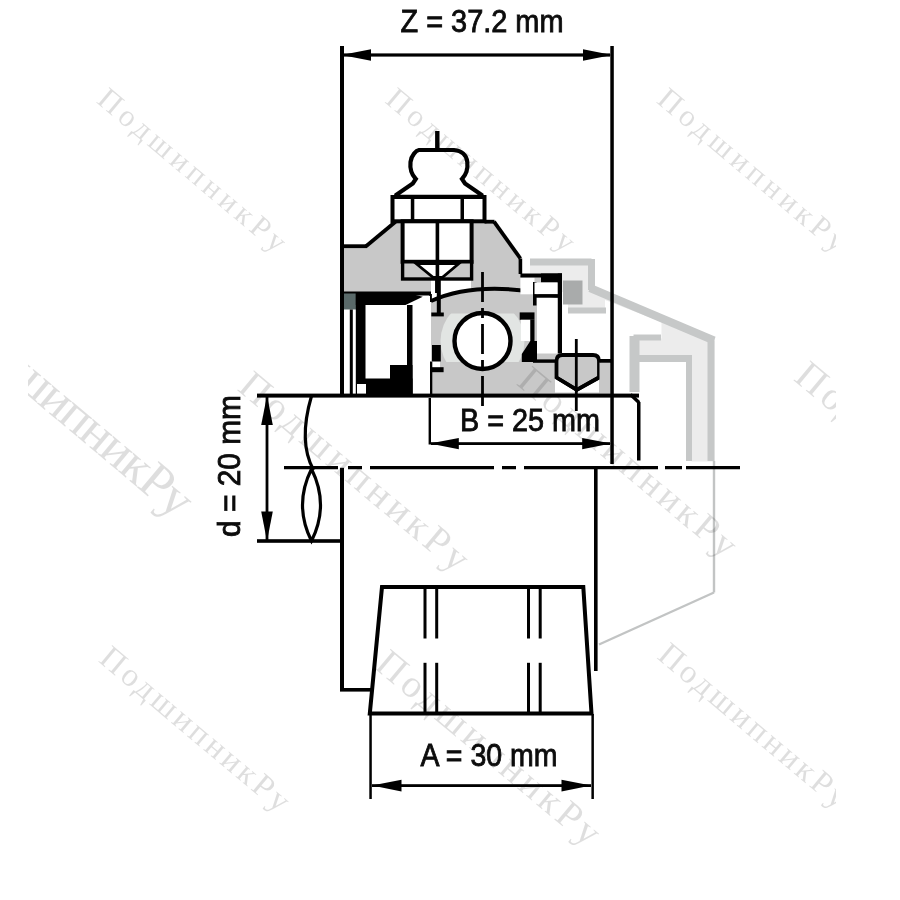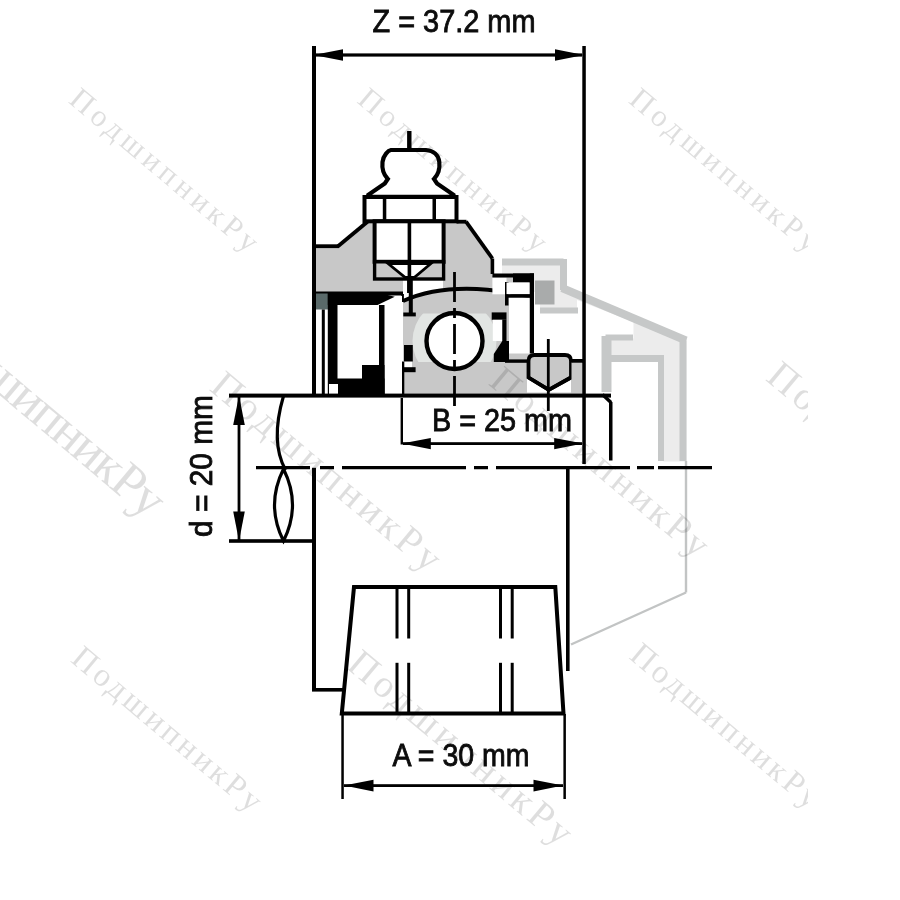--- a/index.html
+++ b/index.html
@@ -1,16 +1,16 @@
 <!DOCTYPE html>
 <html><head>
 <meta charset="utf-8">
 <style>
   html,body{margin:0;padding:0;background:#ffffff;}
-  #page{width:808px;height:900px;position:relative;overflow:hidden;background:#1d4ed8;}
+  #page{width:808px;height:900px;position:relative;overflow:hidden;background:#1d4ed8;margin-left:28px;}
   svg{display:block;}
   text{font-family:"Liberation Sans", sans-serif;}
   .wm{font-family:"Liberation Serif", serif;fill:#000000;fill-opacity:0.128;}
   .dim{font-family:"Liberation Sans", sans-serif;font-weight:normal;fill:#0c0c0c;stroke:#0c0c0c;stroke-width:0.85;}
 </style>
 </head>
 <body>
 <div id="page">
 <svg width="900" height="900" viewBox="0 0 900 900">
 

